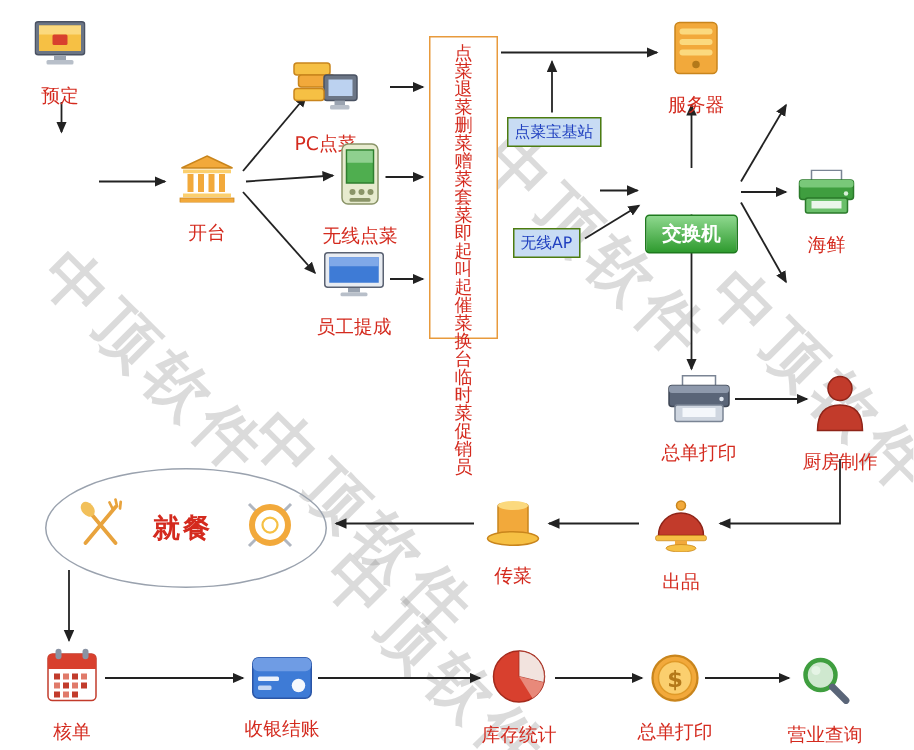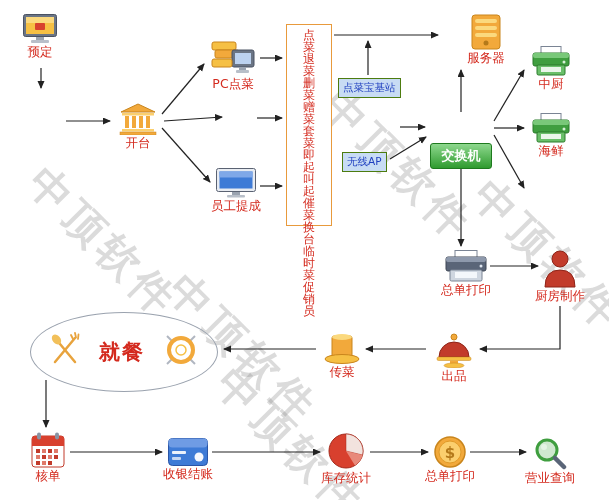--- a/index.html
+++ b/index.html
@@ -8,39 +8,39 @@
   .canvas { position:relative; width:609px; height:500px; background:#fff; overflow:hidden; }
 
   .watermark { position:absolute; font-size:42px; font-weight:bold;
     color:rgba(125,125,125,0.28); transform:rotate(45deg); transform-origin:left top;
     white-space:nowrap; letter-spacing:6px; z-index:0; pointer-events:none; }
 
   .arrows { position:absolute; left:0; top:0; z-index:1; }
 
   .node { position:absolute; display:flex; flex-direction:column; align-items:center; z-index:2; }
   .node .icon { display:block; line-height:0; }
-  .lbl { color:#d42a1e; font-size:12.5px; margin-top:0; white-space:nowrap; }
+  .lbl { color:#d42a1e; font-size:12.5px; margin-top:12px; white-space:nowrap; }
 
   .func-box { position:absolute; left:286px; top:24px; width:46px; height:202px;
     border:1px solid #e89a3c; background:#fff; z-index:2;
     display:flex; flex-direction:column; justify-content:space-around; padding:4px 16px;align-items:center; }
   .func-item { color:#d42a1e; font-size:12px; text-align:center; line-height:1; }
 
   .net-lbl { position:absolute; background:#c8dcf4; border:1px solid #4d7c0f;
     color:#1f3fbf; font-size:10.5px; padding:2px 4px; z-index:2; white-space:nowrap;text-align:right; }
 
   .switch-box { position:absolute; left:430px; top:115px; width:62px; height:26px;
     background:linear-gradient(#8ed88e,#2f9b2f); border:1px solid #1e7a1e; border-radius:3px;
     color:#fff; font-size:13px; font-weight:bold;
     display:flex; align-items:center; justify-content:center; z-index:2;margin-top:28px; }
 
   .dining { position:absolute; left:30px; top:312px; width:188px; height:80px;
     border:1.5px solid #9aa2ae; border-radius:50%; z-index:2;
     display:flex; align-items:center; justify-content:space-evenly; }
-  .dining-text { color:#d42a1e; font-size:21px; font-weight:bold; letter-spacing:2px; }
+  .dining-text { color:#d42a1e; font-size:18px; font-weight:bold; letter-spacing:2px; }
 </style>
 </head>
 <body>
 
 <div class="canvas">
 
   <div class="watermark" style="left:55px;top:155px">中顶软件</div>
   <div class="watermark" style="left:195px;top:262px">中顶软件</div>
   <div class="watermark" style="left:350px;top:78px">中顶软件</div>
   <div class="watermark" style="left:500px;top:168px">中顶软件</div>
@@ -106,35 +106,49 @@
         <rect x="14" y="13" width="4" height="12" fill="#f2a93b"></rect>
         <rect x="21" y="13" width="4" height="12" fill="#f2a93b"></rect>
         <rect x="28" y="13" width="4" height="12" fill="#f2a93b"></rect>
         <rect x="4" y="26" width="32" height="2.5" fill="#fbcf6e"></rect>
         <rect x="2" y="29" width="36" height="3" fill="#f2a93b" stroke="#c9851c" stroke-width="0.5"></rect>
       </svg>
     </span>
     <span class="lbl">开台</span>
   </div>
 
-  <div class="node" style="left:205px;top:40px;width:56px">
+  <div class="node" style="left:189px;top:40px;width:56px">
     <span class="icon">
       <svg width="46" height="36" viewBox="0 0 46 36">
         <rect x="2" y="2" width="24" height="8" rx="2" fill="#f6c044" stroke="#c9851c"></rect>
         <rect x="5" y="10" width="24" height="8" rx="2" fill="#f2a93b" stroke="#c9851c"></rect>
         <rect x="22" y="10" width="22" height="17" rx="2" fill="#6b7585" stroke="#4a5262"></rect>
         <rect x="25" y="13" width="16" height="11" fill="#bcd2f0"></rect>
         <rect x="29" y="27" width="7" height="3" fill="#9aa3b0"></rect>
         <rect x="26" y="30" width="13" height="3" rx="1" fill="#b8bfc9"></rect>
         <rect x="2" y="19" width="20" height="8" rx="2" fill="#f6c044" stroke="#c9851c"></rect>
       </svg>
     </span>
     <span class="lbl">PC点菜</span>
   </div>
 
+  <div class="node" style="left:212px;top:95px;width:56px">
+    <span class="icon">
+      <svg width="26" height="42" viewBox="0 0 26 42">
+        <rect x="1" y="1" width="24" height="40" rx="4" fill="#e7ebcf" stroke="#8a9468"></rect>
+        <rect x="4" y="5" width="18" height="22" fill="#4fae4f" stroke="#2e7e2e"></rect>
+        <rect x="4.5" y="5.5" width="17" height="8" fill="#8fd08f"></rect>
+        <circle cx="8" cy="33" r="2" fill="#8a9468"></circle>
+        <circle cx="14" cy="33" r="2" fill="#8a9468"></circle>
+        <circle cx="20" cy="33" r="2" fill="#8a9468"></circle>
+        <rect x="6" y="37" width="14" height="2.5" rx="1" fill="#8a9468"></rect>
+      </svg>
+    </span>
+    <span class="lbl">无线点菜</span>
+  </div>
 
   <div class="node" style="left:200px;top:168px;width:72px">
     <span class="icon">
       <svg width="40" height="30" viewBox="0 0 40 30">
         <rect x="0.5" y="0.5" width="39" height="23" rx="2" fill="#e8ecf2" stroke="#5a6272"></rect>
         <rect x="3.5" y="3.5" width="33" height="17" fill="#3e7bd6"></rect>
         <rect x="3.5" y="3.5" width="33" height="6" fill="#7fa8e8"></rect>
         <rect x="16" y="24" width="8" height="3" fill="#9aa3b0"></rect>
         <rect x="11" y="27" width="18" height="2.5" rx="1" fill="#b8bfc9"></rect>
       </svg>
@@ -152,50 +166,37 @@
     <div class="func-item">叫起</div>
     <div class="func-item">催菜</div>
     <div class="func-item">换台</div>
     <div class="func-item">临时菜</div>
     <div class="func-item">促销员</div>
   </div>
 
   <div class="net-lbl" style="left:338px;top:78px">点菜宝基站</div>
   <div class="net-lbl" style="left:342px;top:152px">无线AP</div>
 
-  <div class="node" style="left:460px;top:14px;width:52px">
+  <div class="node" style="left:438px;top:14px;width:52px">
     <span class="icon">
       <svg width="34" height="36" viewBox="0 0 34 36">
         <rect x="3" y="1" width="28" height="34" rx="3" fill="#f2a93b" stroke="#c9851c"></rect>
         <rect x="6" y="5" width="22" height="4" rx="2" fill="#fbd97e"></rect>
         <rect x="6" y="12" width="22" height="4" rx="2" fill="#fbd97e"></rect>
         <rect x="6" y="19" width="22" height="4" rx="2" fill="#fbd97e"></rect>
         <circle cx="17" cy="29" r="2.5" fill="#b4791a"></circle>
       </svg>
     </span>
     <span class="lbl">服务器</span>
   </div>
 
   <div class="switch-box">
     <span>交换机</span>
   </div>
 
-  <div class="node" style="left:528px;top:46px;width:46px">
-    <span class="icon">
-      <svg width="38" height="30" viewBox="0 0 38 30">
-        <rect x="9" y="0.5" width="20" height="8" fill="#ffffff" stroke="#7a8494"></rect>
-        <rect x="1" y="7" width="36" height="13" rx="2" fill="#3f9e3f" stroke="#2a7a2a"></rect>
-        <rect x="1" y="7" width="36" height="5" rx="2" fill="#79c879"></rect>
-        <circle cx="32" cy="16" r="1.5" fill="#d8f0d8"></circle>
-        <rect x="5" y="19" width="28" height="10" rx="1.5" fill="#6abf6a" stroke="#2a7a2a"></rect>
-        <rect x="9" y="21" width="20" height="5" fill="#eaf6ea"></rect>
-      </svg>
-    </span>
-    <span class="lbl">中厨</span>
-  </div>
 
   <div class="node" style="left:528px;top:113px;width:46px">
     <span class="icon">
       <svg width="38" height="30" viewBox="0 0 38 30">
         <rect x="9" y="0.5" width="20" height="8" fill="#ffffff" stroke="#7a8494"></rect>
         <rect x="1" y="7" width="36" height="13" rx="2" fill="#3f9e3f" stroke="#2a7a2a"></rect>
         <rect x="1" y="7" width="36" height="5" rx="2" fill="#79c879"></rect>
         <circle cx="32" cy="16" r="1.5" fill="#d8f0d8"></circle>
         <rect x="5" y="19" width="28" height="10" rx="1.5" fill="#6abf6a" stroke="#2a7a2a"></rect>
         <rect x="9" y="21" width="20" height="5" fill="#eaf6ea"></rect>

